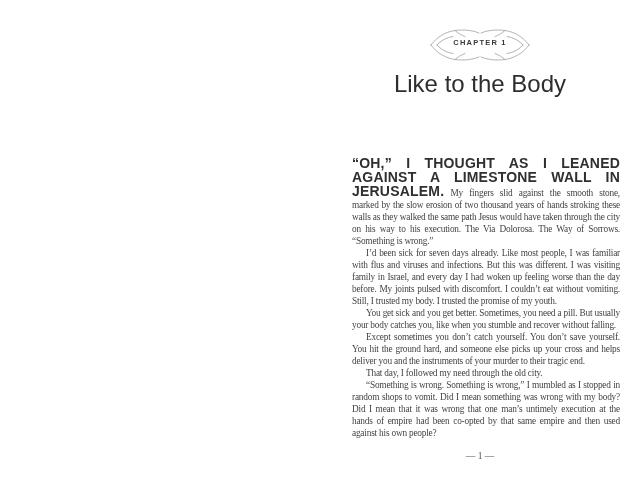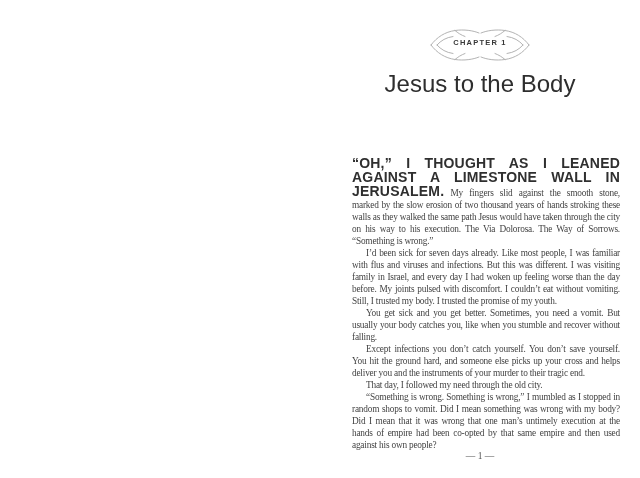--- a/index.html
+++ b/index.html
@@ -92,27 +92,27 @@
         </g>
       </defs>
       <g stroke="#b3b3b3">
         <use href="#ornHalf"></use>
         <use href="#ornHalf" transform="translate(104,0) scale(-1,1)"></use>
       </g>
     </svg>
 
     <div class="chapter-label">CHAPTER 1</div>
 
-    <h1 class="chapter-title" style="margin:0;font-weight:normal;">Jesus to the Body</h1>
+    <h1 class="chapter-title" style="margin:0;font-weight:normal;">Like to the Body</h1>
 
     <div class="text-block">
       <p class="para"><span class="lead-in">“OH,” I THOUGHT AS I LEANED AGAINST A LIMESTONE WALL IN JERUSALEM.</span> <span>My fingers slid against the smooth stone, marked by the slow erosion of two thousand years of hands stroking these walls as they walked the same path Jesus would have taken through the city on his way to his execution. The Via Dolorosa. The Way of Sorrows. “Something is wrong.”</span></p>
       <p class="para">I’d been sick for seven days already. Like most people, I was familiar with flus and viruses and infections. But this was different. I was visiting family in Israel, and every day I had woken up feeling worse than the day before. My joints pulsed with discomfort. I couldn’t eat without vomiting. Still, I trusted my body. I trusted the promise of my youth.</p>
-      <p class="para">You get sick and you get better. Sometimes, you need a vomit. But usually your body catches you, like when you stumble and recover without falling.</p>
-      <p class="para">Except infections you don’t catch yourself. You don’t save yourself. You hit the ground hard, and someone else picks up your cross and helps deliver you and the instruments of your murder to their tragic end.</p>
+      <p class="para">You get sick and you get better. Sometimes, you need a pill. But usually your body catches you, like when you stumble and recover without falling.</p>
+      <p class="para">Except sometimes you don’t catch yourself. You don’t save yourself. You hit the ground hard, and someone else picks up your cross and helps deliver you and the instruments of your murder to their tragic end.</p>
       <p class="para">That day, I followed my need through the old city.</p>
       <p class="para">“Something is wrong. Something is wrong,” I mumbled as I stopped in random shops to vomit. Did I mean something was wrong with my body? Did I mean that it was wrong that one man’s untimely execution at the hands of empire had been co-opted by that same empire and then used against his own people?</p>
     </div>
 
     <div class="folio">— 1 —</div>
 
   </div>
 </div>
 
 </body></html>

